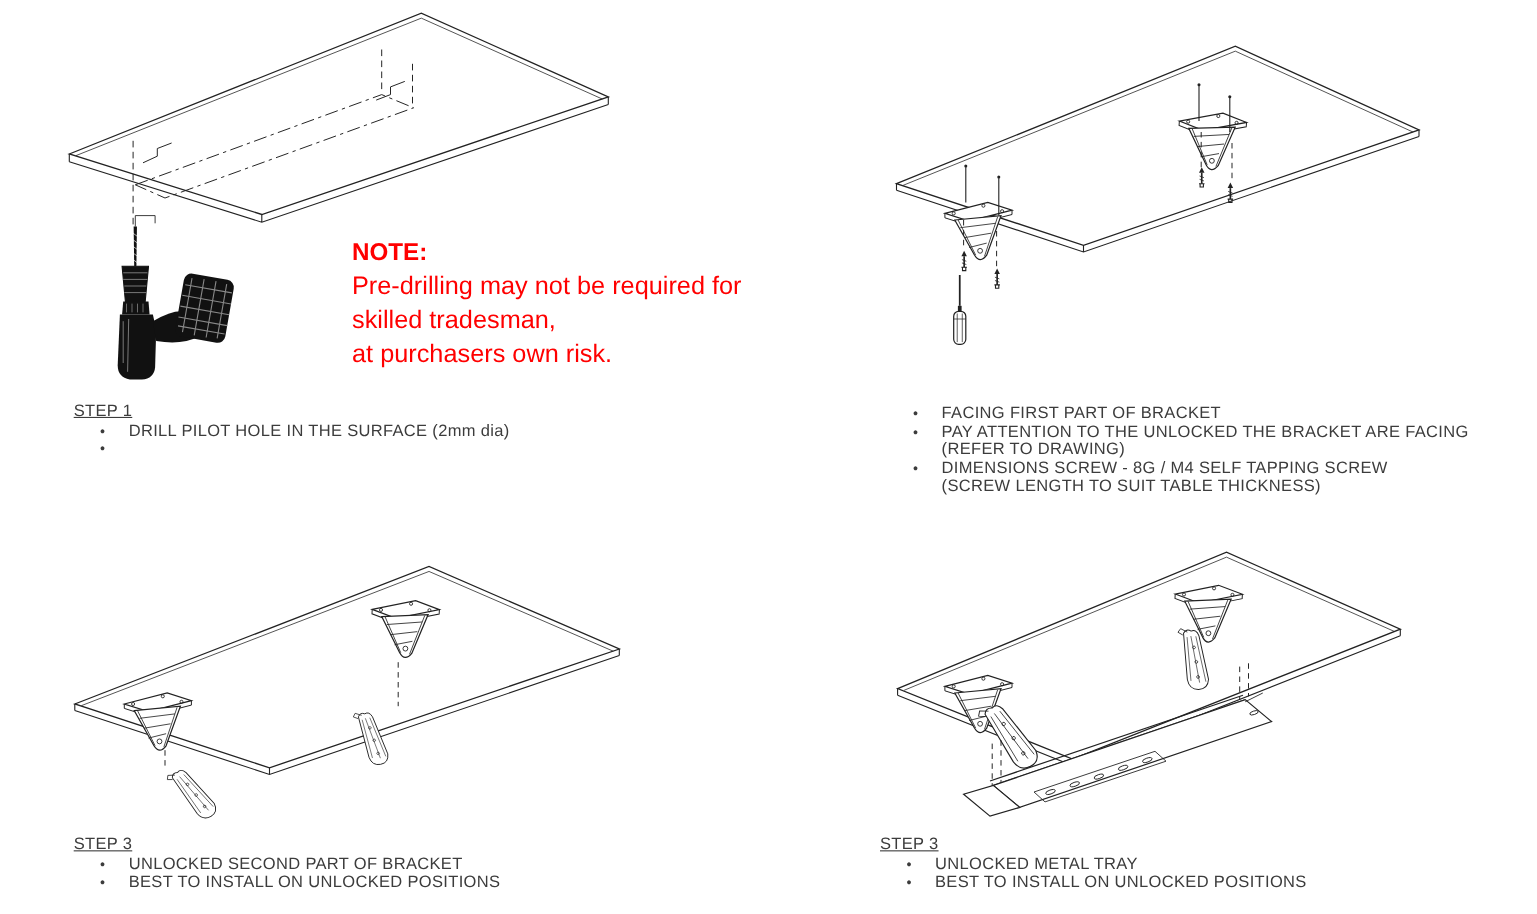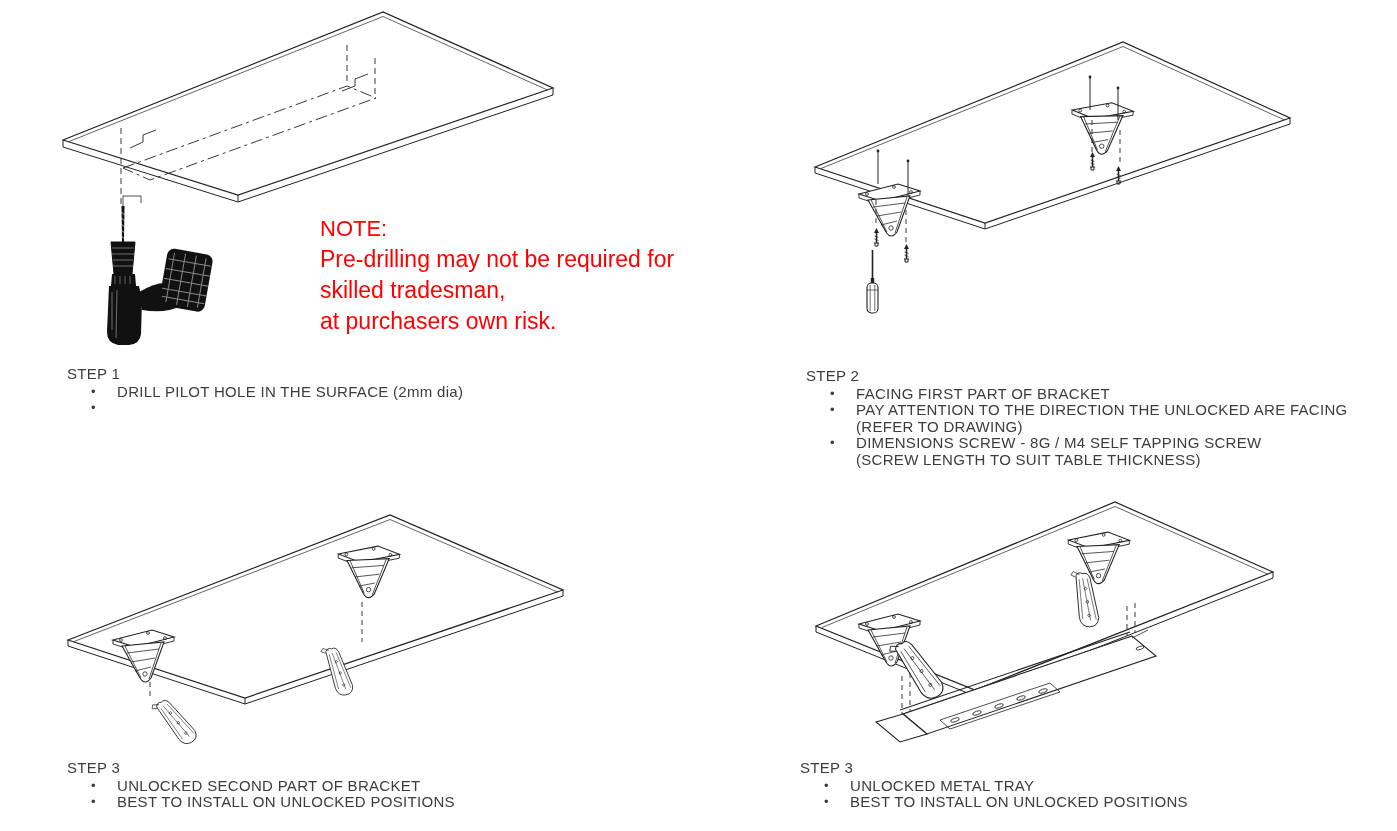--- a/index.html
+++ b/index.html
@@ -5,27 +5,27 @@
   html,body{margin:0;padding:0;}
   body{
     width:1397px;height:831px;position:relative;overflow:hidden;
     background:#ffffff;
     font-family:"Liberation Sans", sans-serif;
     color:#3a3a3a;
   }
   svg{position:absolute;overflow:visible;}
   
   .step{position:absolute;font-size:15px;line-height:16.5px;letter-spacing:0.3px;color:#3c3c3c;}
-  .step-label{margin:0 0 1px 0;}
+  .step-label{margin:0 0 1px 0;text-decoration:underline;}
   .bullet{display:flex;align-items:flex-start;}
   .dot{flex:0 0 50px;box-sizing:border-box;padding-left:24px;font-size:13px;}
   .btext{white-space:pre-line;}
   
   .note{position:absolute;left:320px;top:214px;color:#ff0000;}
-  .note-title{font-size:22px;font-weight:normal;line-height:30px;}
+  .note-title{font-size:22px;font-weight:bold;line-height:30px;}
   .note-body{font-size:23px;line-height:31px;white-space:pre-line;}
 </style>
 </head>
 <body>
 
 <svg width="0" height="0">
   <defs>
     <g id="bkt">
       <path d="M1,12 L40,2 L62,9 L23,19 Z" fill="#fff" stroke="#222" stroke-width="1.1"></path>
       <path d="M1,12 L1,16 L23,23 L23,19 M23,23 L62,13 L62,9" fill="none" stroke="#222" stroke-width="0.9"></path>
@@ -177,28 +177,27 @@
   <div class="bullet">
     <span class="dot">•</span>
     <span class="btext">DRILL PILOT HOLE IN THE SURFACE (2mm dia)</span>
   </div>
   <div class="bullet">
     <span class="dot">•</span>
   </div>
 </div>
 
 <div class="step" style="left:806px;top:368px">
-  <div class="step-label">STEP 2</div>
   <div class="bullet">
     <span class="dot">•</span>
     <span class="btext">FACING FIRST PART OF BRACKET</span>
   </div>
   <div class="bullet">
     <span class="dot">•</span>
-    <span class="btext">PAY ATTENTION TO THE DIRECTION THE UNLOCKED ARE FACING
+    <span class="btext">PAY ATTENTION TO THE UNLOCKED THE BRACKET ARE FACING
 (REFER TO DRAWING)</span>
   </div>
   <div class="bullet">
     <span class="dot">•</span>
     <span class="btext">DIMENSIONS SCREW - 8G / M4 SELF TAPPING SCREW
 (SCREW LENGTH TO SUIT TABLE THICKNESS)</span>
   </div>
 </div>
 
 <div class="step" style="left:67px;top:760px">

